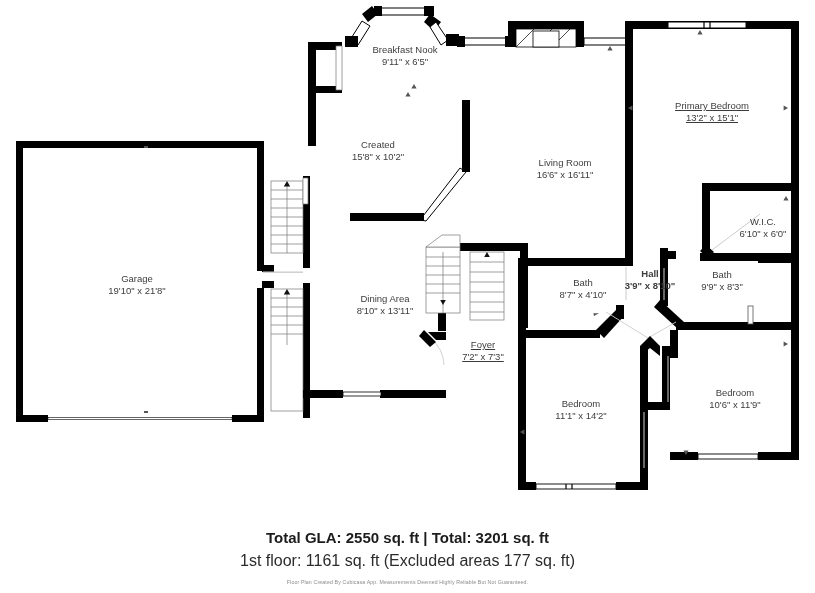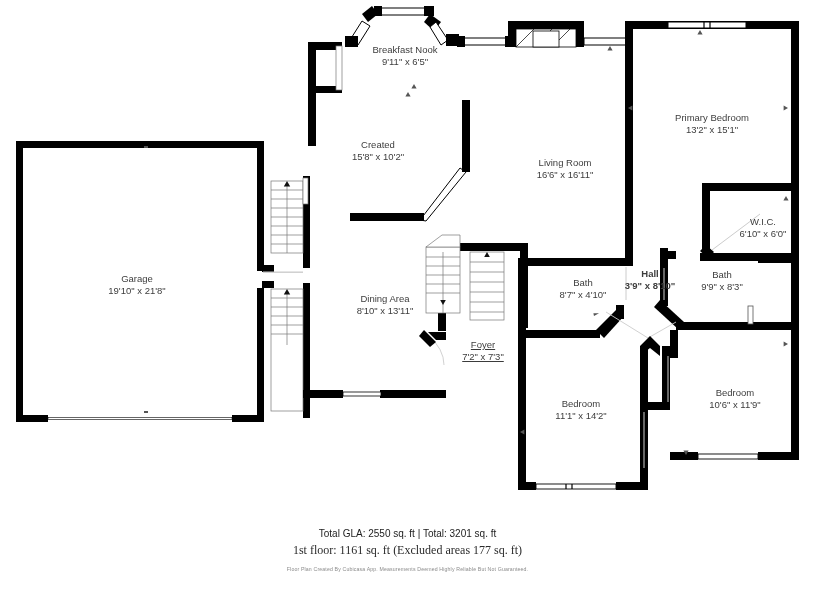--- a/index.html
+++ b/index.html
@@ -45,30 +45,29 @@
     color: #3d3d3d;
   }
   #summary {
     position: absolute;
     left: 0;
     top: 527px;
     width: 815px;
     text-align: center;
   }
   .sum-total {
-    font-size: 10px;
-    font-weight: normal;
+    font-size: 15px;
+    font-weight: bold;
     color: #1c1c1c;
     line-height: 1.45;
   }
   .sum-line {
-    font-size: 12px;
+    font-size: 16px;
     color: #2b2b2b;
     line-height: 1.45;
-    font-family: Liberation Serif, serif;
   }
   .credit {
     margin-top: 7px;
     font-size: 5.2px;
     color: #8b8b8b;
     letter-spacing: 0.15px;
   }
 </style>
 </head>
 <body>
@@ -313,21 +312,21 @@
     <span class="room-dims">9'11" x 6'5"</span>
   </div>
   <div class="room-label" style="left:378px; top:139px;">
     <span class="room-name">Created</span>
     <span class="room-dims">15'8" x 10'2"</span>
   </div>
   <div class="room-label" style="left:565px; top:157px;">
     <span class="room-name">Living Room</span>
     <span class="room-dims">16'6" x 16'11"</span>
   </div>
-  <div class="room-label" style="left:712px; top:112px;">
+  <div class="room-label" style="left:712px; top:100px;text-decoration:underline;">
     <span class="room-name">Primary Bedroom</span>
     <span class="room-dims">13'2" x 15'1"</span>
   </div>
   <div class="room-label" style="left:763px; top:216px;">
     <span class="room-name">W.I.C.</span>
     <span class="room-dims">6'10" x 6'0"</span>
   </div>
   <div class="room-label" style="left:137px; top:273px;">
     <span class="room-name">Garage</span>
     <span class="room-dims">19'10" x 21'8"</span>

